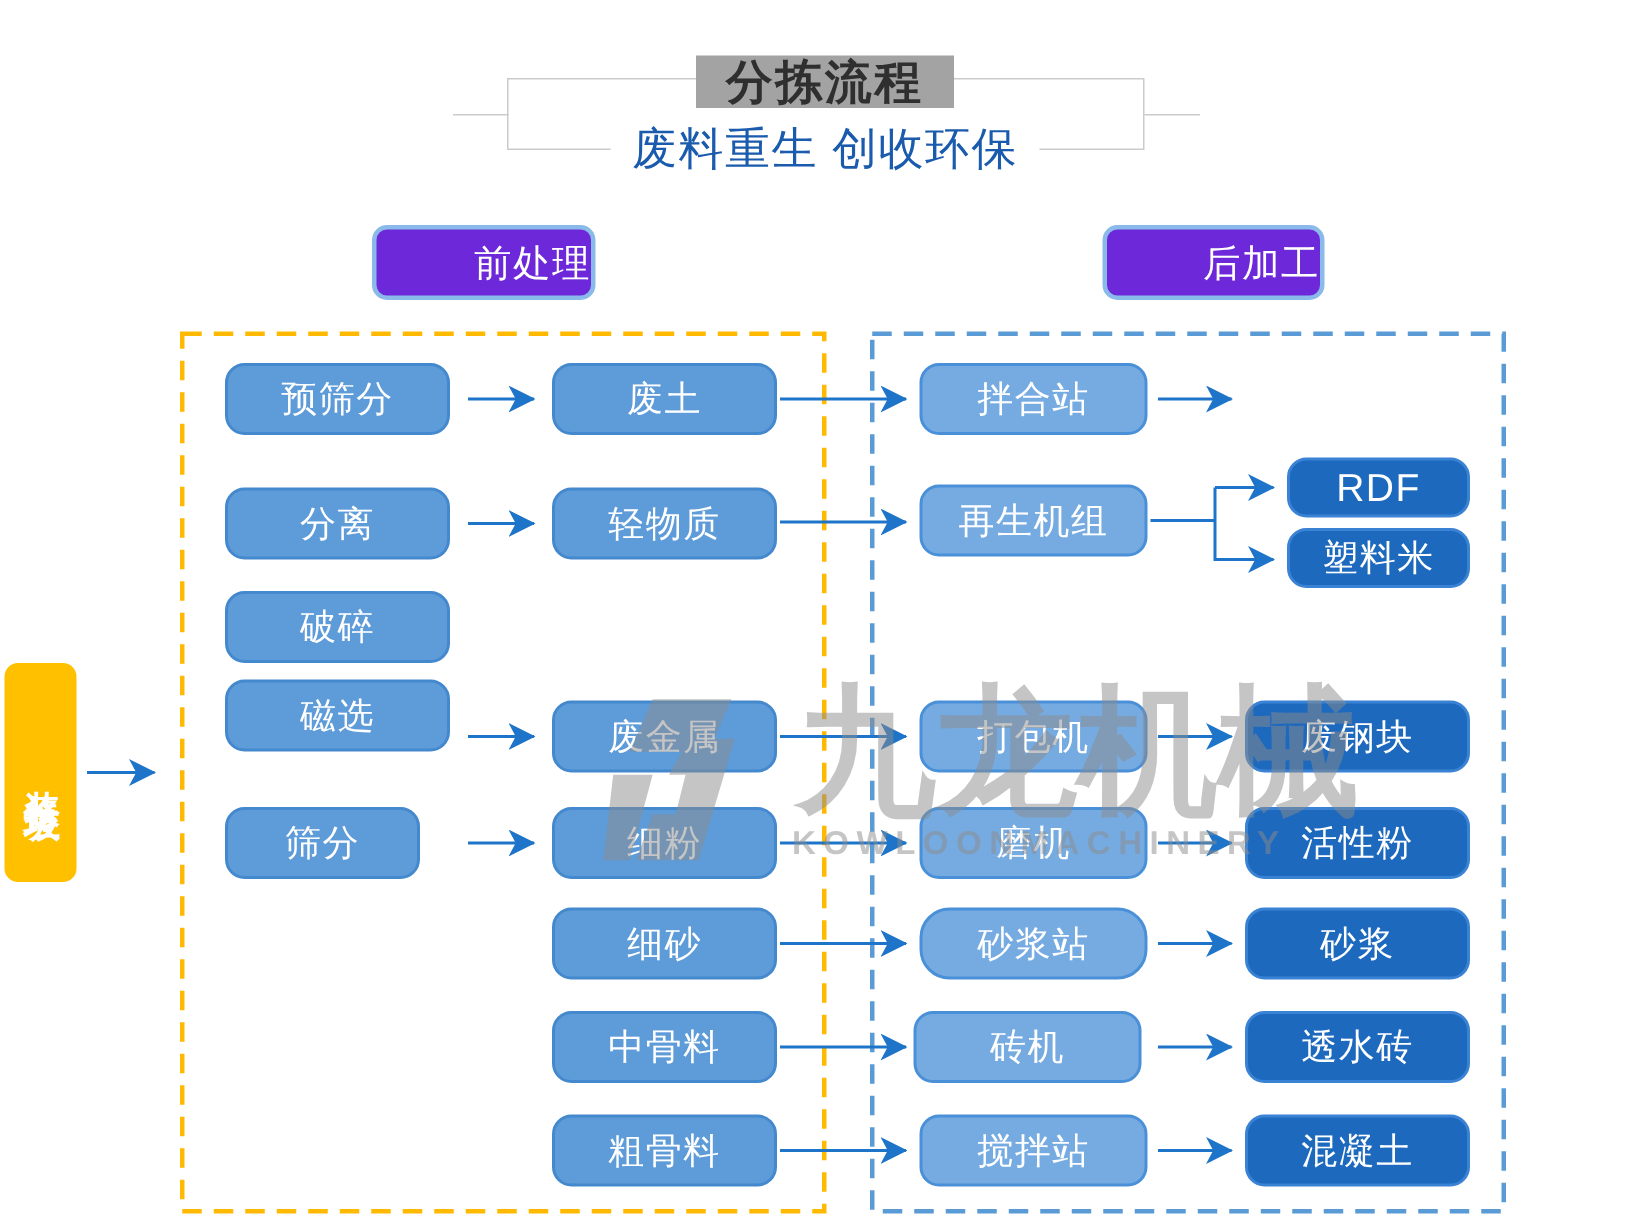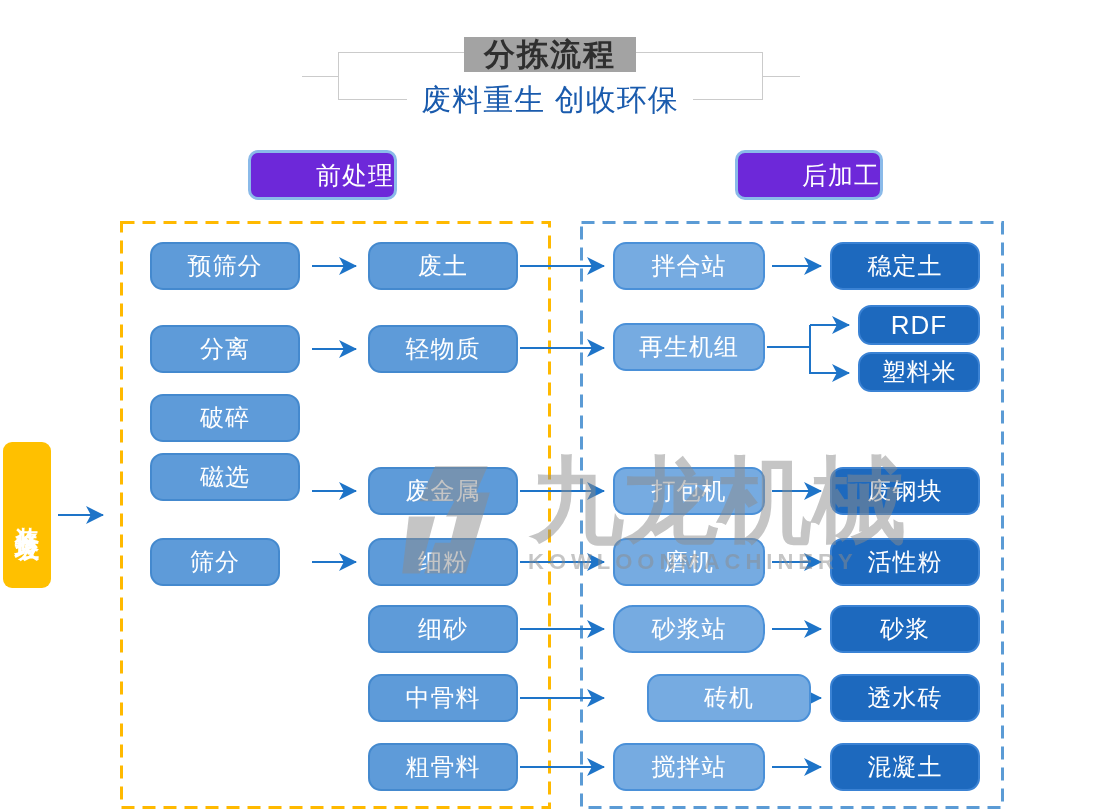--- a/index.html
+++ b/index.html
@@ -144,30 +144,27 @@
     </div>
   <div class="node n3" style="left:613px;top:467px;width:152px;height:48px;">
       <span>打包机</span>
     </div>
   <div class="node n3" style="left:613px;top:538px;width:152px;height:48px;">
       <span>磨机</span>
     </div>
   <div class="node n3" style="left:613px;top:605px;width:152px;height:48px;border-radius:20px;">
       <span>砂浆站</span>
     </div>
-  <div class="node n3" style="left:647px;top:674px;width:164px;height:48px;">
+  <div class="node n3" style="left:609px;top:674px;width:152px;height:48px;">
       <span>砖机</span>
     </div>
   <div class="node n3" style="left:613px;top:743px;width:152px;height:48px;">
       <span>搅拌站</span>
     </div>
 
-  <div class="node n4" style="left:830px;top:242px;width:150px;height:48px;">
-      <span>稳定土</span>
-    </div>
   <div class="node n4" style="left:858px;top:305px;width:122px;height:40px;font-size:26px;">
       <span>RDF</span>
     </div>
   <div class="node n4" style="left:858px;top:352px;width:122px;height:40px;">
       <span>塑料米</span>
     </div>
   <div class="node n4" style="left:830px;top:467px;width:150px;height:48px;">
       <span>废钢块</span>
     </div>
   <div class="node n4" style="left:830px;top:538px;width:150px;height:48px;">

